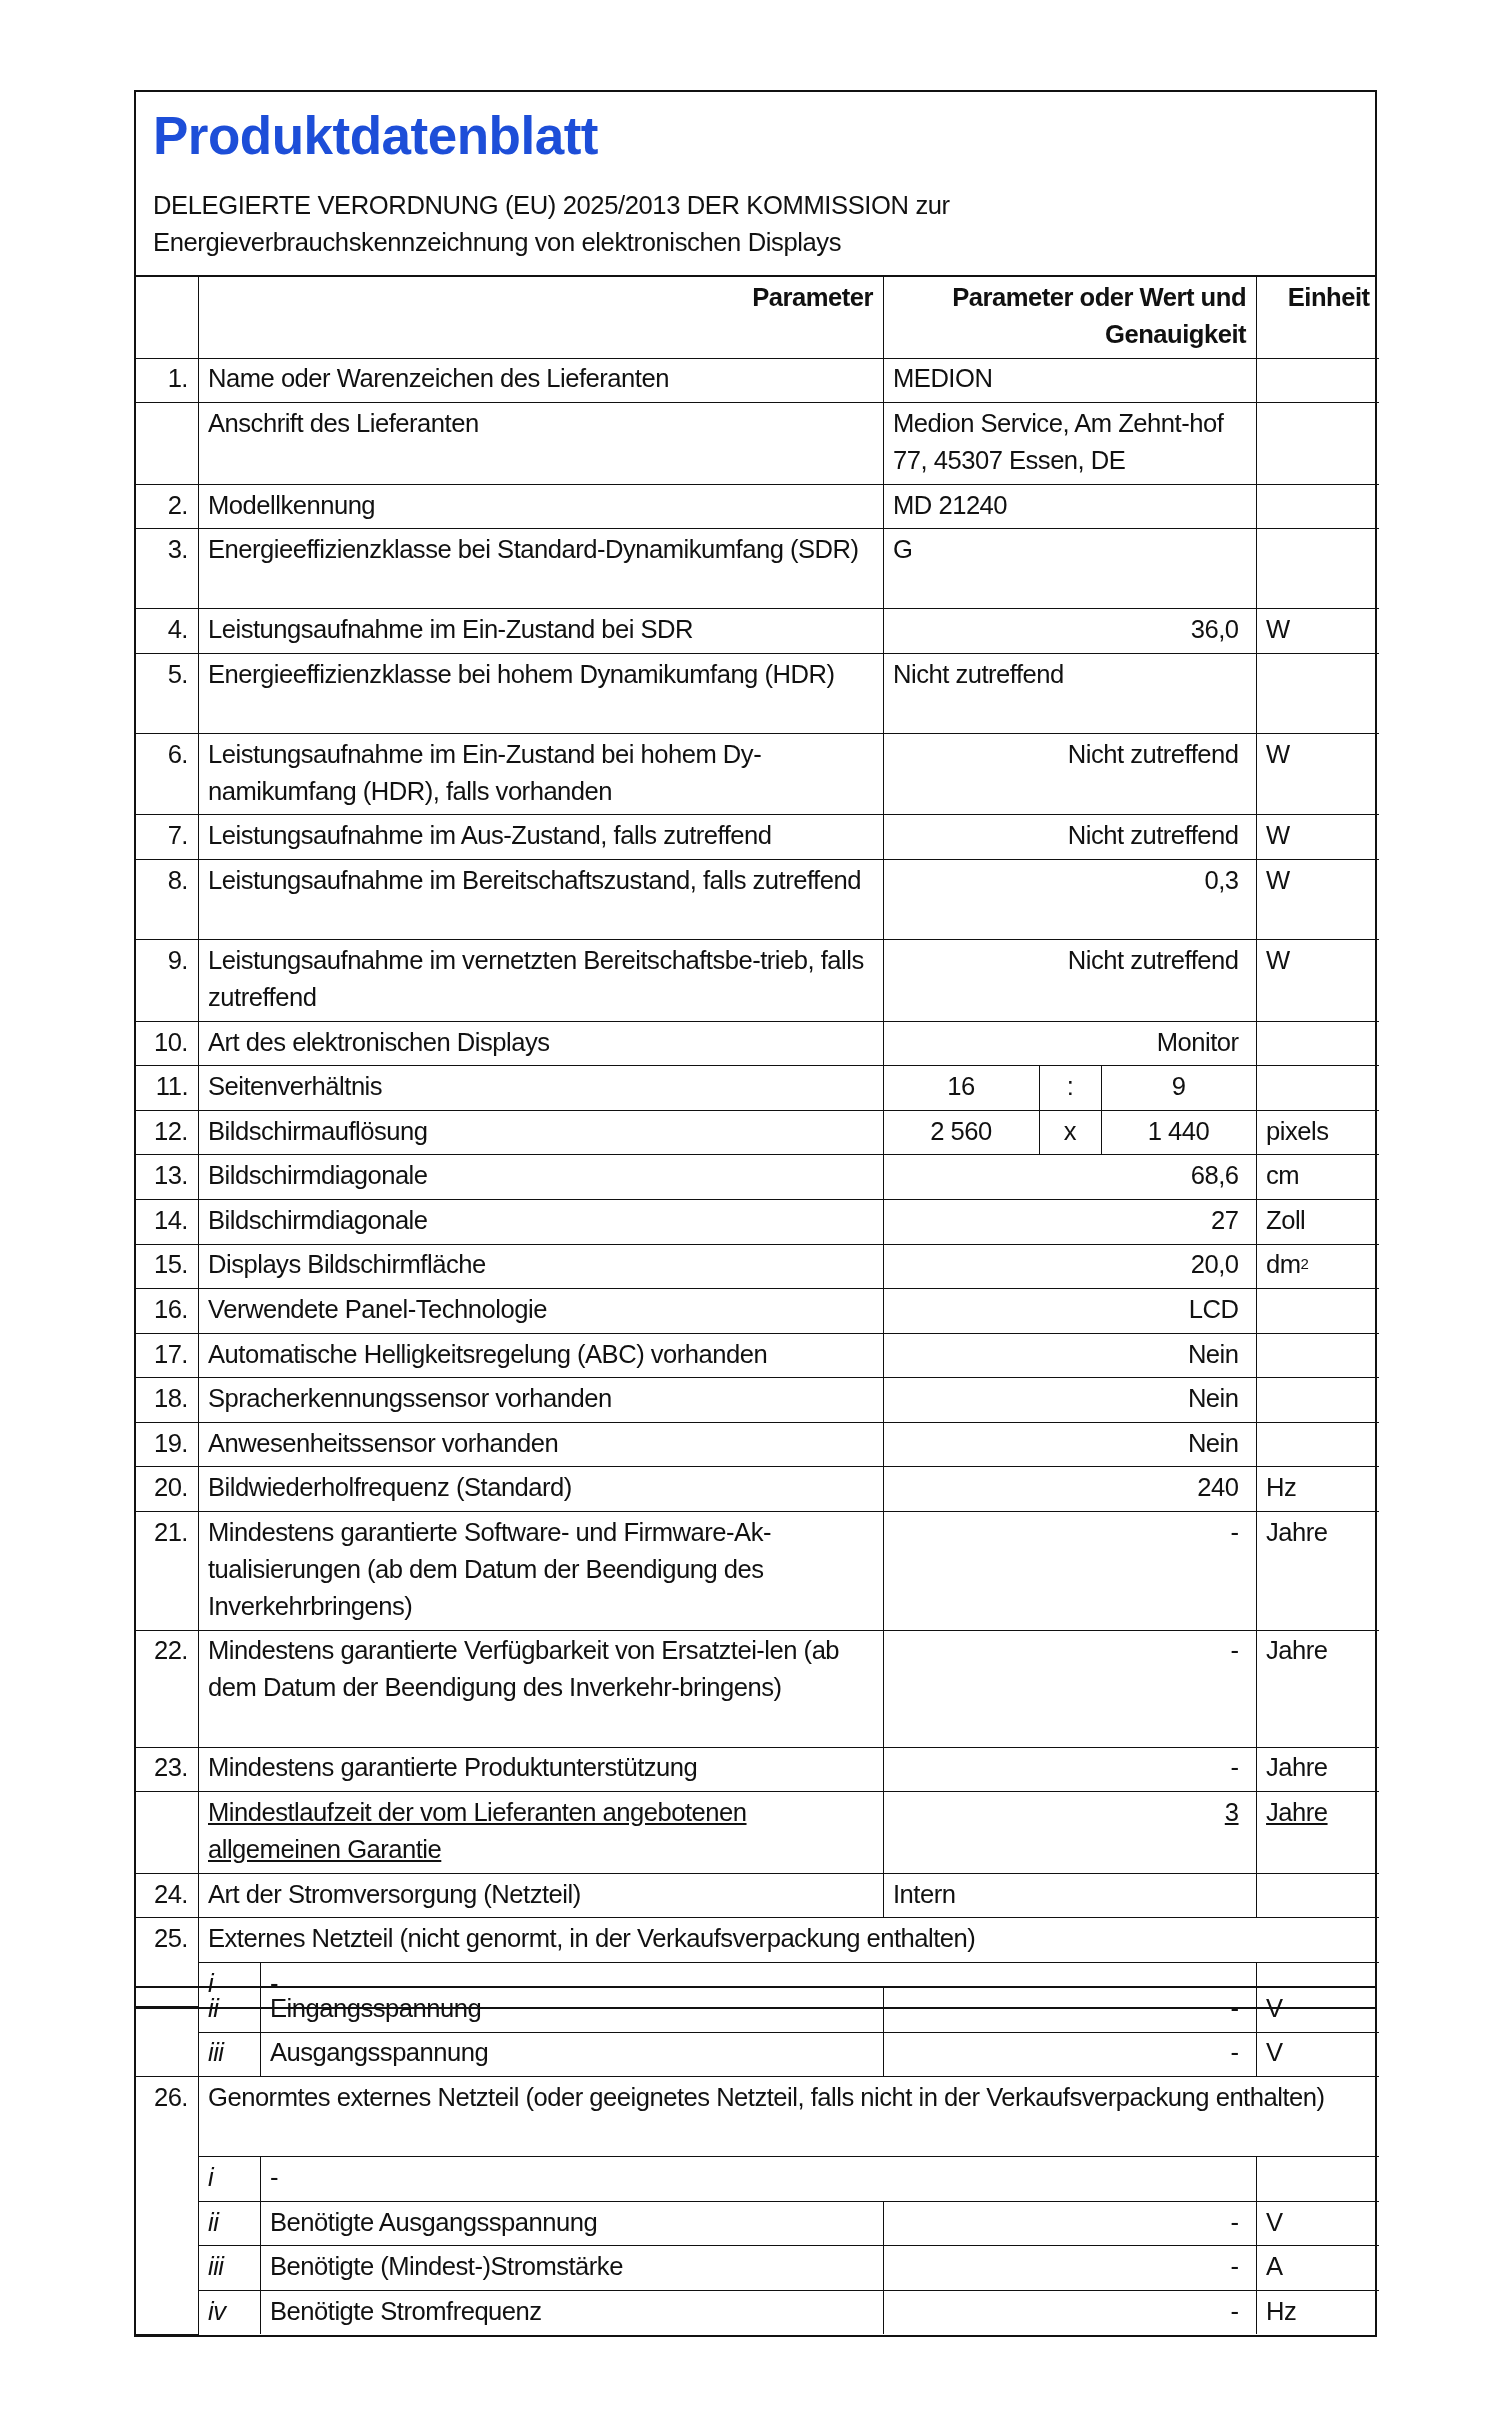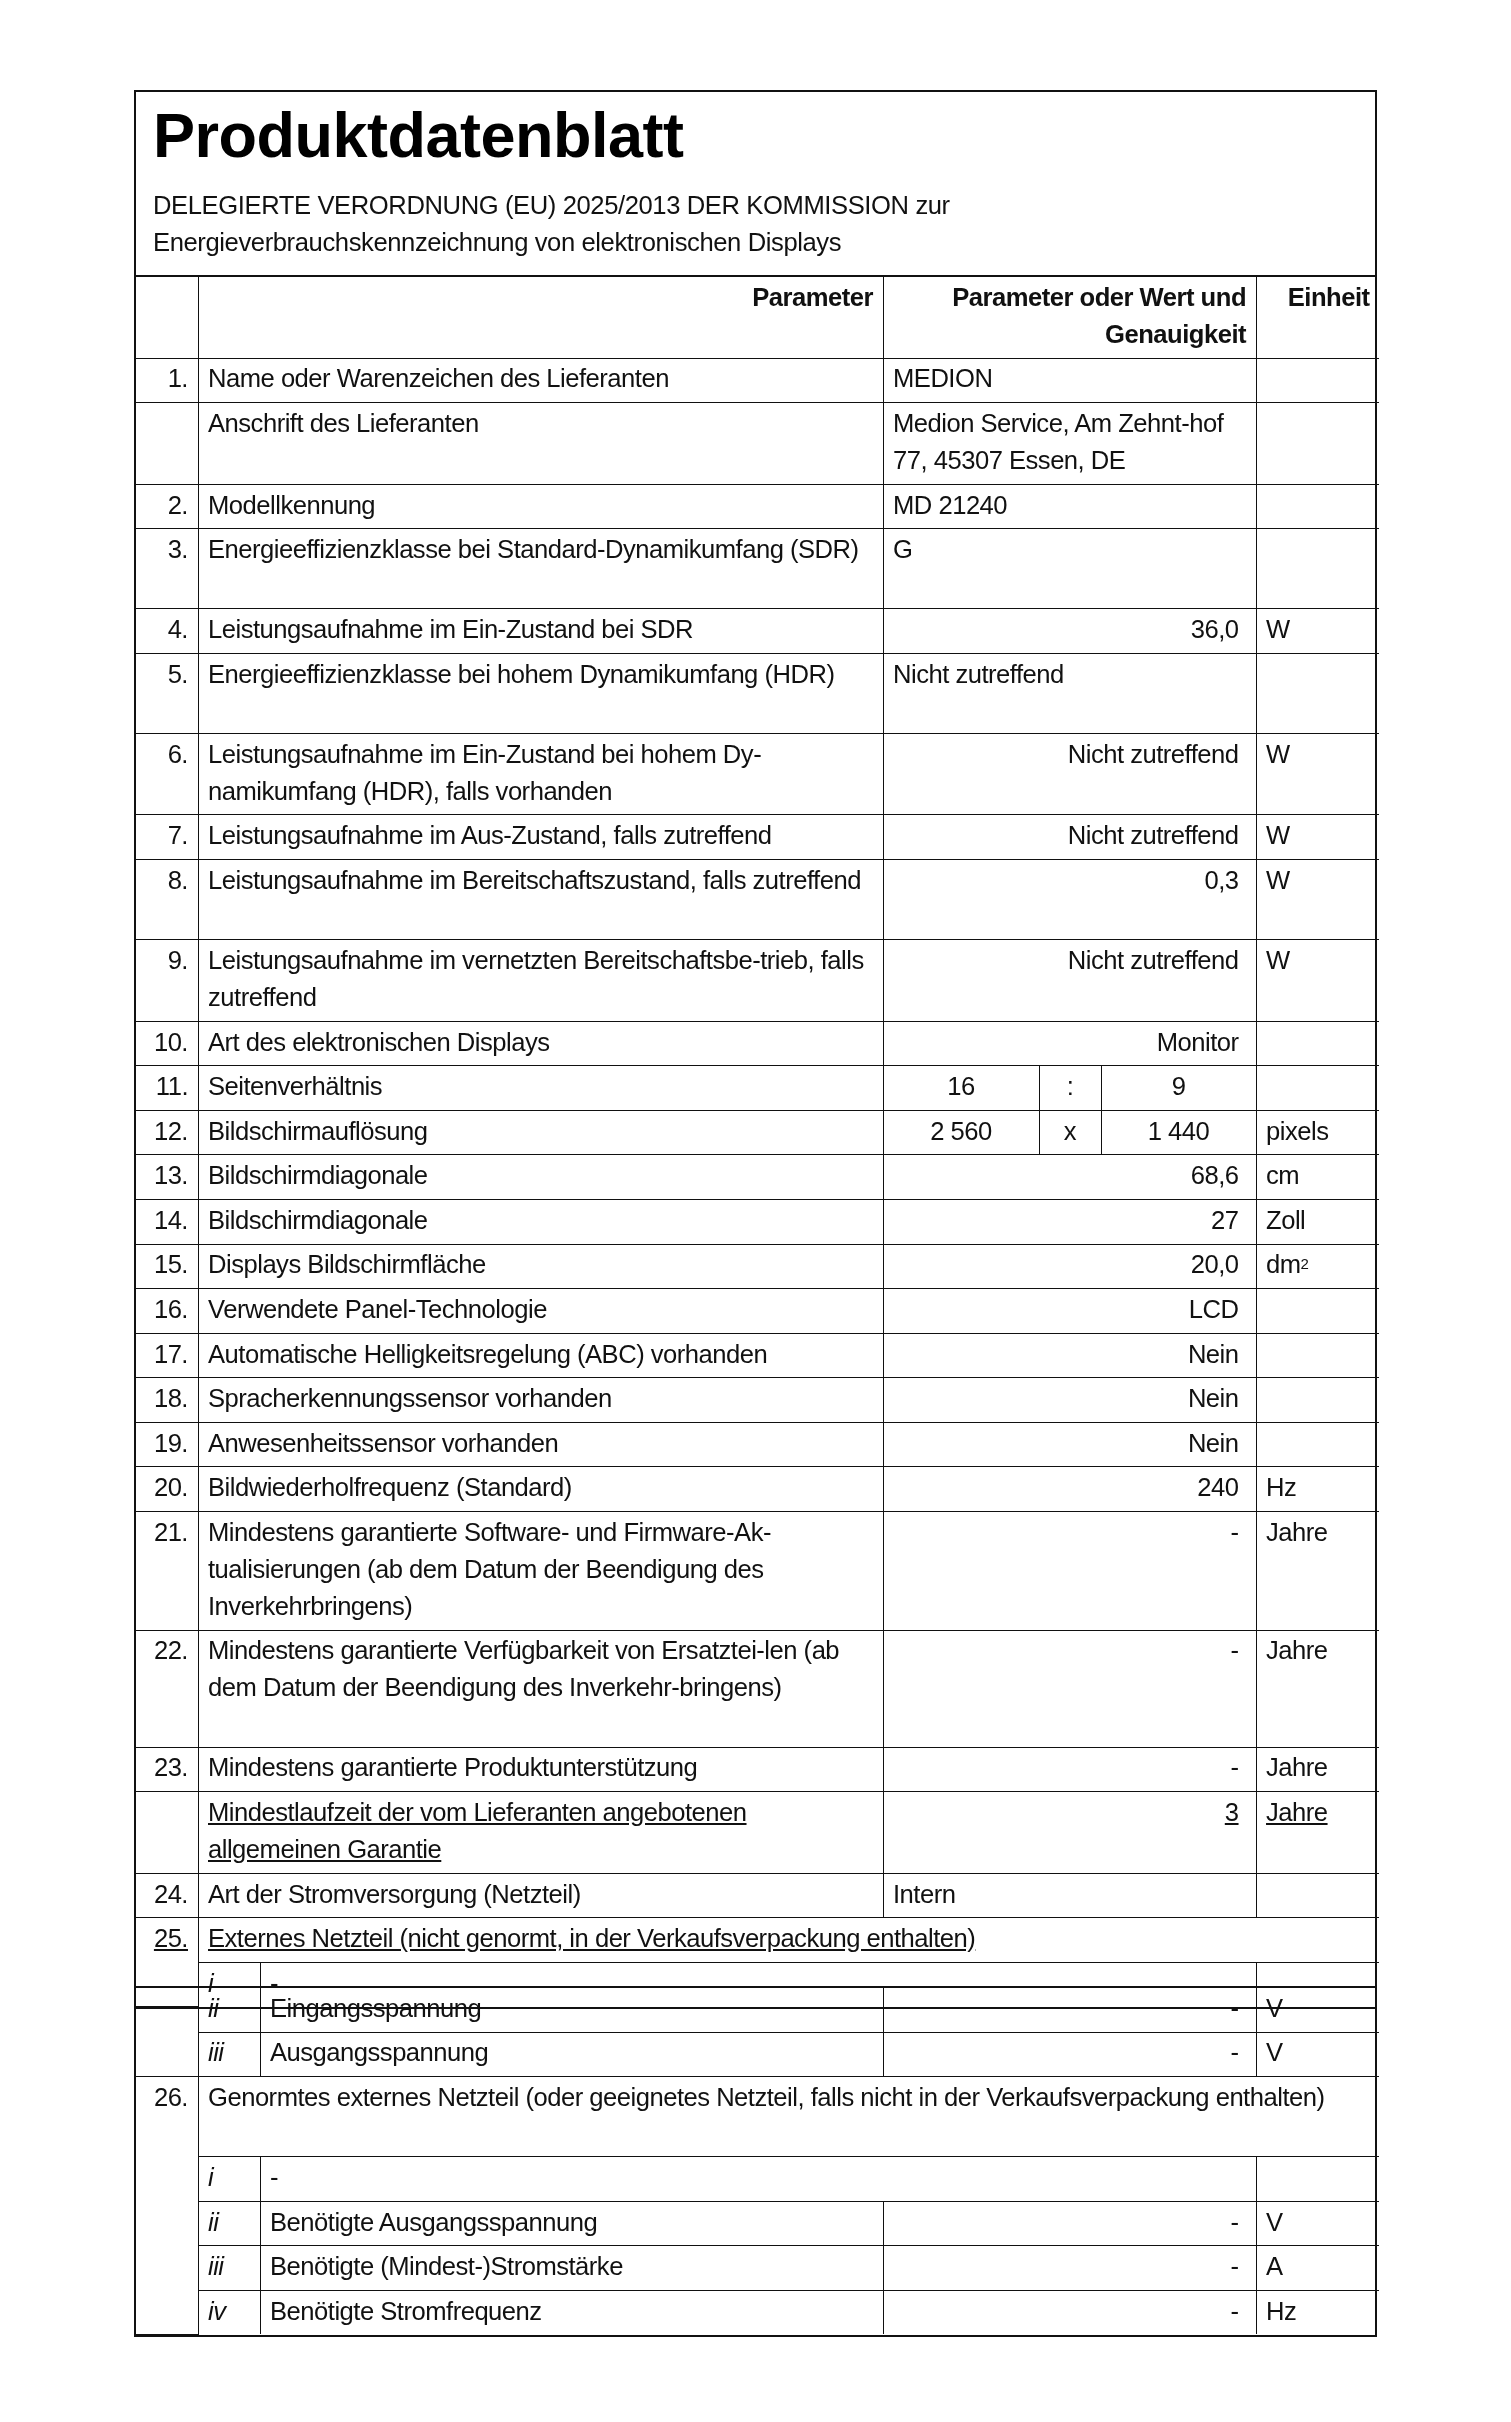--- a/index.html
+++ b/index.html
@@ -1,21 +1,21 @@
 <!DOCTYPE html>
 <html style="font-size:15px"><head>
 <meta charset="utf-8">
 <style>
   html, body { margin: 0; padding: 0; background: #ffffff; }
   body { width: 1511px; height: 2423px; position: relative; font-family: "Liberation Sans", sans-serif; color: #111; }
   .sheet { position: absolute; left: 134px; width: 1243px; border: 2.8px solid #111; box-sizing: border-box; }
   #sheet1 { top: 90px; }
   #sheet2 { top: 1986px; }
   .title-block { padding: 9.5px 17px 13.2px 17px; border-bottom: 2.8px solid #111; height: 185px; box-sizing: border-box; }
-  .title { font-size: 63px; font-weight: bold; color: #000000; line-height: 61px; margin: 3.8px 0 21px 0; letter-spacing: -0.5px; }
+  .title { font-size: 53px; font-weight: bold; color: #1d4ed8; line-height: 61px; margin: 3.8px 0 21px 0; letter-spacing: -0.5px; }
   .subtitle { font-size: 25.6px; line-height: 37px; letter-spacing: -0.4px; }
   table { border-collapse: collapse; width: 100%; table-layout: fixed; }
   td { border: 1.9px solid #111; font-size: 25.6px; line-height: 37px; padding: 1.9px 9.5px 4.7px 9.5px; vertical-align: top; letter-spacing: -0.5px; overflow: hidden; }
   tr:first-child td { border-top: none; }
   tr:last-child td { border-bottom: none; }
   td:first-child { border-left: none; }
   td:last-child { border-right: none; }
   td.num { text-align: right; padding-right: 9.5px; }
   td.r { text-align: right; padding-right: 17px; }
   td.c { text-align: center; }
@@ -202,21 +202,21 @@
           <td colspan="2">Mindestlaufzeit der vom Lieferanten angebotenen allgemeinen Garantie</td>
           <td colspan="3" class="r">3</td>
           <td><span>Jahre</span></td>
         </tr>
         <tr style="height: 44px;">
           <td class="num">24.</td>
           <td colspan="2">Art der Stromversorgung (Netzteil)</td>
           <td colspan="3" class="">Intern</td>
           <td><span></span></td>
         </tr>
-        <tr style="height: 44px; text-decoration: underline;">
+        <tr style="height: 44px;">
           <td class="num" rowspan="2">25.</td>
           <td colspan="6">Externes Netzteil (nicht genormt, in der Verkaufsverpackung enthalten)</td>
         </tr>
         <tr style="height: 44px;">
           <td class="it">i</td>
           <td colspan="4">-</td>
           <td></td>
         </tr>
       </tbody>
   </table>

